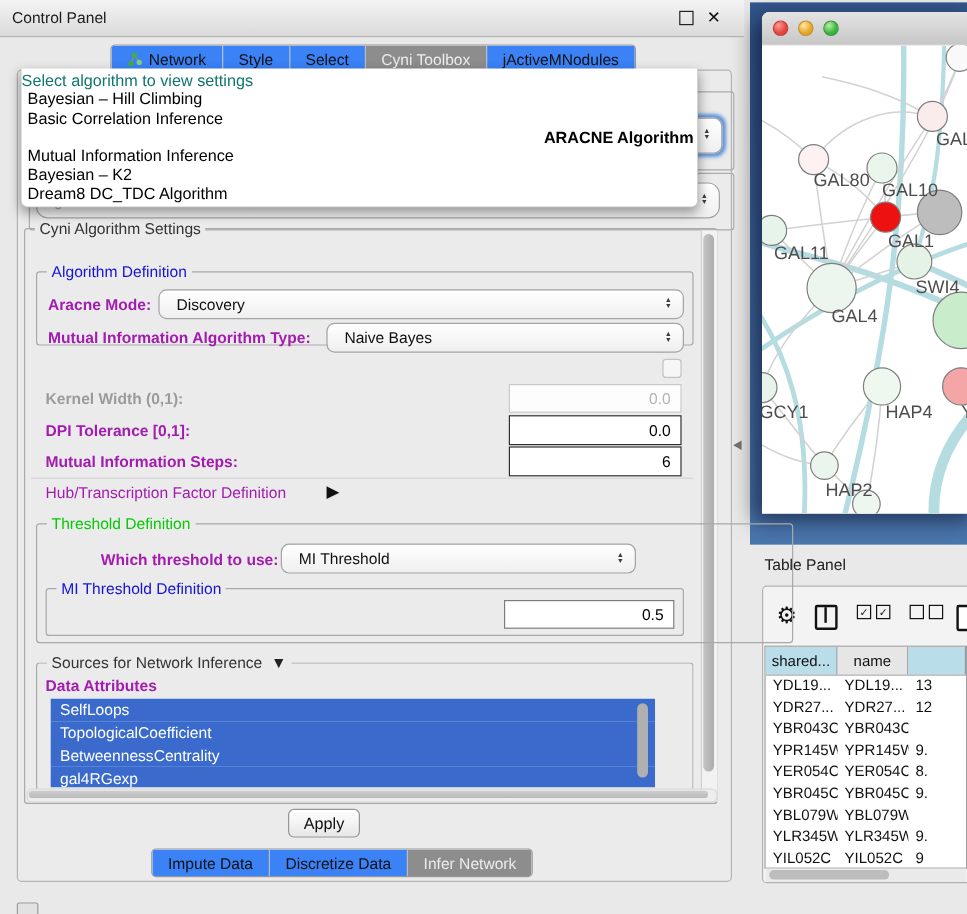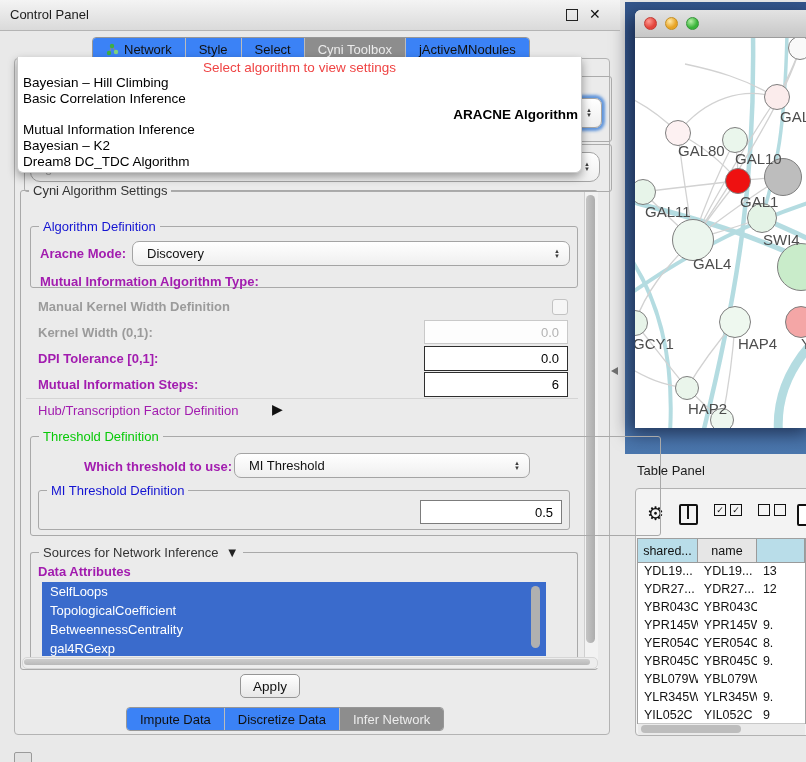--- a/index.html
+++ b/index.html
@@ -35,21 +35,21 @@
     box-sizing:border-box;}
   .combo .arrows{position:absolute;right:9px;top:50%;transform:translateY(-50%);display:flex;
     flex-direction:column;line-height:5px;font-size:6px;color:#3c3c3c;}
   .combo.focus{box-shadow:0 0 3px 2.5px rgba(72,134,216,.85);}
   .combo.ghost{color:#a9a9a9;}
 
   
   .popup{position:absolute;left:17px;top:57px;width:563px;height:115px;background:#ffffff;
     border:1px solid #c9c9c9;border-top:none;border-radius:0 0 6px 6px;
     box-shadow:0 4px 10px rgba(0,0,0,.38);z-index:30;}
-  .popup-hint{position:absolute;left:0;top:3px;width:100%;text-align:center;font-size:13.5px;color:#ef4444;}
+  .popup-hint{position:absolute;left:0;top:3px;width:100%;font-size:13.5px;color:#0f766e;}
   #popup-list{position:absolute;left:3px;top:18px;right:3px;}
   .popup-item{font-size:13.5px;line-height:15.8px;color:#000;padding-left:2px;white-space:nowrap;}
   .popup-item.bold{font-weight:bold;text-align:right;}
 
   
   .grp{position:absolute;border:1px solid #a9a9a9;border-radius:3px;box-sizing:border-box;}
   .grp-title{position:absolute;top:-8px;left:8px;background:#ebebeb;padding:0 4px;font-size:13px;color:#333;
     white-space:nowrap;}
   .grp-title.blue{color:#1414d2;}
   .grp-title.green{color:#07c907;}
@@ -346,22 +346,25 @@
 
   <div class="grp" style="left:30px;top:226px;width:548px;height:62px;">
     <span class="grp-title blue">Algorithm Definition</span>
   </div>
   <span class="lbl" style="left:40px;top:246px;">Aracne Mode:</span>
   <div class="combo" style="left:132px;top:241px;width:438px;height:25px;">
     <span>Discovery</span>
     <span class="arrows">▲<br>▼</span>
   </div>
   <span class="lbl" style="left:40px;top:274px;">Mutual Information Algorithm Type:</span>
-
-  <span class="lbl dis" style="left:38px;top:299px;">Manual Kernel Width Definition</span>
+  <div class="combo" style="left:272px;top:269px;width:298px;height:25px;">
+    <span>Naive Bayes</span>
+    <span class="arrows">▲<br>▼</span>
+  </div>
+
   <span class="cb" style="left:552px;top:299px;"></span>
 
   <span class="lbl dis" style="left:38px;top:325px;">Kernel Width (0,1):</span>
   <div class="field dis" style="left:424px;top:320px;width:144px;height:24px;">
     <span>0.0</span>
   </div>
 
   <span class="lbl" style="left:38px;top:351px;">DPI Tolerance [0,1]:</span>
   <div class="field" style="left:424px;top:346px;width:144px;height:25px;">
     <span>0.0</span>

